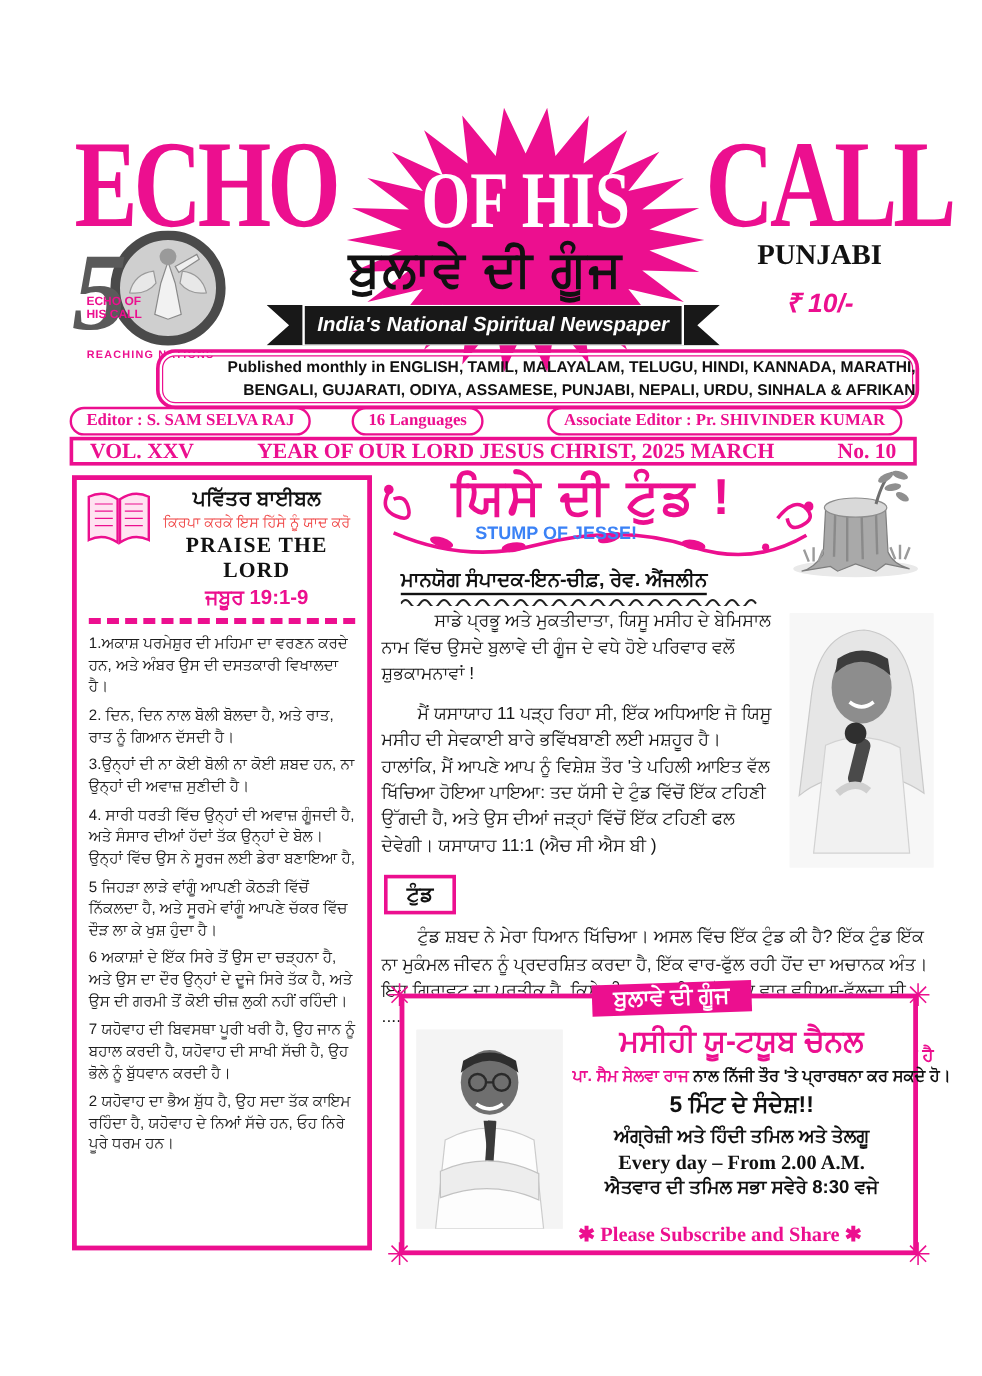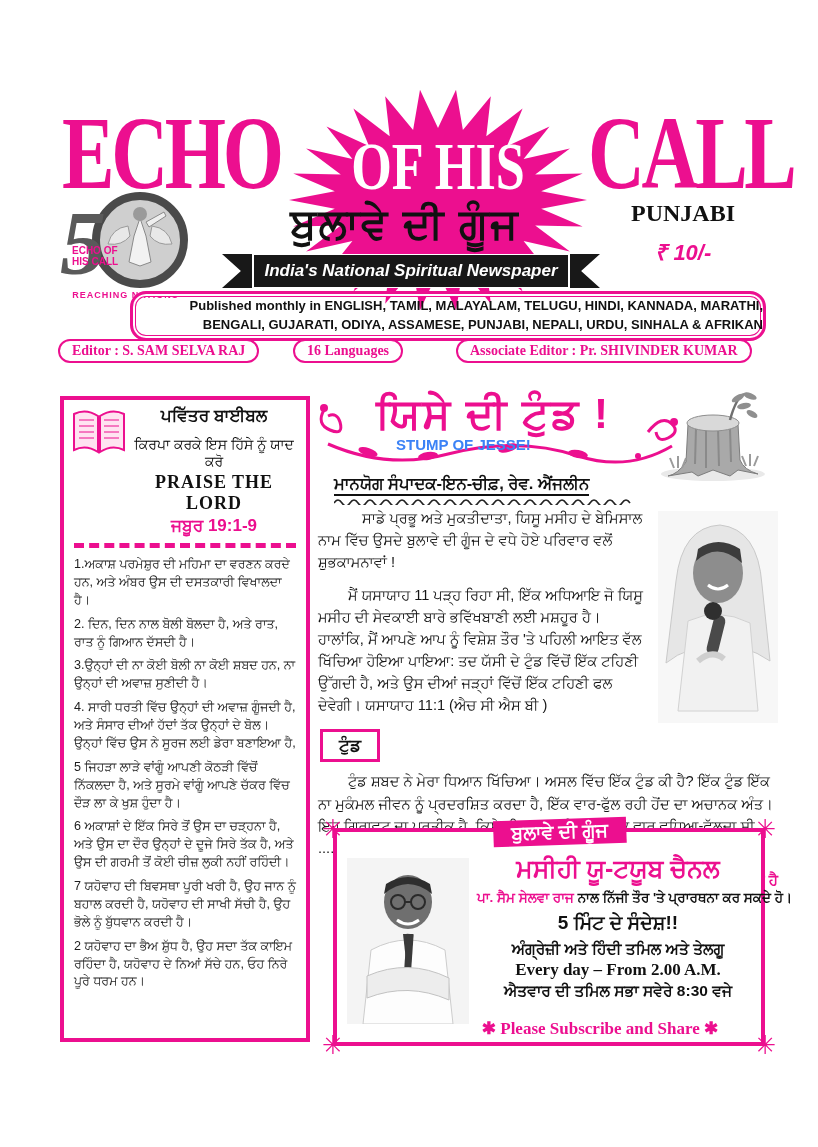--- a/index.html
+++ b/index.html
@@ -47,21 +47,21 @@
   
   .vol-bar{position:absolute;left:58px;top:364px;width:706px;height:24px;border:3px solid #ec0f8f;
       display:flex;align-items:center;justify-content:space-between;padding:0 14px;box-sizing:border-box;
       font-family:"Liberation Serif",serif;font-weight:700;font-size:18px;color:#ec0f8f;white-space:nowrap;}
   
   .scripture{position:absolute;left:60px;top:396px;width:250px;height:646px;border:4px solid #ec0f8f;
       box-sizing:border-box;overflow:hidden;background:#fff;}
   .scr-head{display:flex;align-items:flex-start;padding:6px 6px 0 6px;}
   .scr-head-text{flex:1;text-align:center;}
   .scr-title{font-weight:800;font-size:17px;color:#111;}
-  .scr-sub{font-size:14px;color:#000000;margin-top:10px;}
+  .scr-sub{font-size:12px;color:#ef4444;margin-top:2px;}
   .scr-praise{font-family:"Liberation Serif",serif;font-weight:700;font-size:18px;color:#111;
       letter-spacing:1px;margin-top:2px;}
   .scr-ref{font-weight:800;font-size:17px;color:#ec0f8f;margin-top:2px;}
   .scr-divider{border-top:5px dashed #ec0f8f;margin:7px 10px 4px 10px;}
   .scr-verses{padding:4px 10px;font-size:12.6px;line-height:1.42;color:#1d1d1d;}
   .scr-verses p{margin:0 0 6px 0;}
   
   .article{position:absolute;left:318px;top:392px;width:460px;height:436px;}
   .headline-wrap{position:relative;height:78px;}
   .vine-svg{position:absolute;left:0;top:0;width:360px;height:80px;}
@@ -146,20 +146,25 @@
       <div>Published monthly in ENGLISH, TAMIL, MALAYALAM, TELUGU, HINDI, KANNADA, MARATHI,</div>
       <div>BENGALI, GUJARATI, ODIYA, ASSAMESE, PUNJABI, NEPALI, URDU, SINHALA &amp; AFRIKAN</div>
     </div>
 
     <div class="editor-row">
       <div class="pill pill-editor">Editor : S. SAM SELVA RAJ</div>
       <div class="pill pill-languages">16 Languages</div>
       <div class="pill pill-associate">Associate Editor : Pr. SHIVINDER KUMAR</div>
     </div>
 
+    <div class="vol-bar">
+      <span>VOL. XXV</span>
+      <span>YEAR OF OUR LORD JESUS CHRIST,  2025  MARCH</span>
+      <span>No. 10</span>
+    </div>
   </header>
 
   <aside class="scripture">
     <div class="scr-head">
       <svg width="58" height="52" viewBox="0 0 58 52">
         <path d="M4 8 Q16 2 28 10 L28 46 Q16 38 4 44 Z" fill="#ffe3f1" stroke="#ec0f8f" stroke-width="2"></path>
         <path d="M54 8 Q42 2 30 10 L30 46 Q42 38 54 44 Z" fill="#ffe3f1" stroke="#ec0f8f" stroke-width="2"></path>
         <g stroke="#ec0f8f" stroke-width="1">
           <line x1="9" y1="14" x2="24" y2="14"></line>
             <line x1="9" y1="20" x2="24" y2="20"></line>

